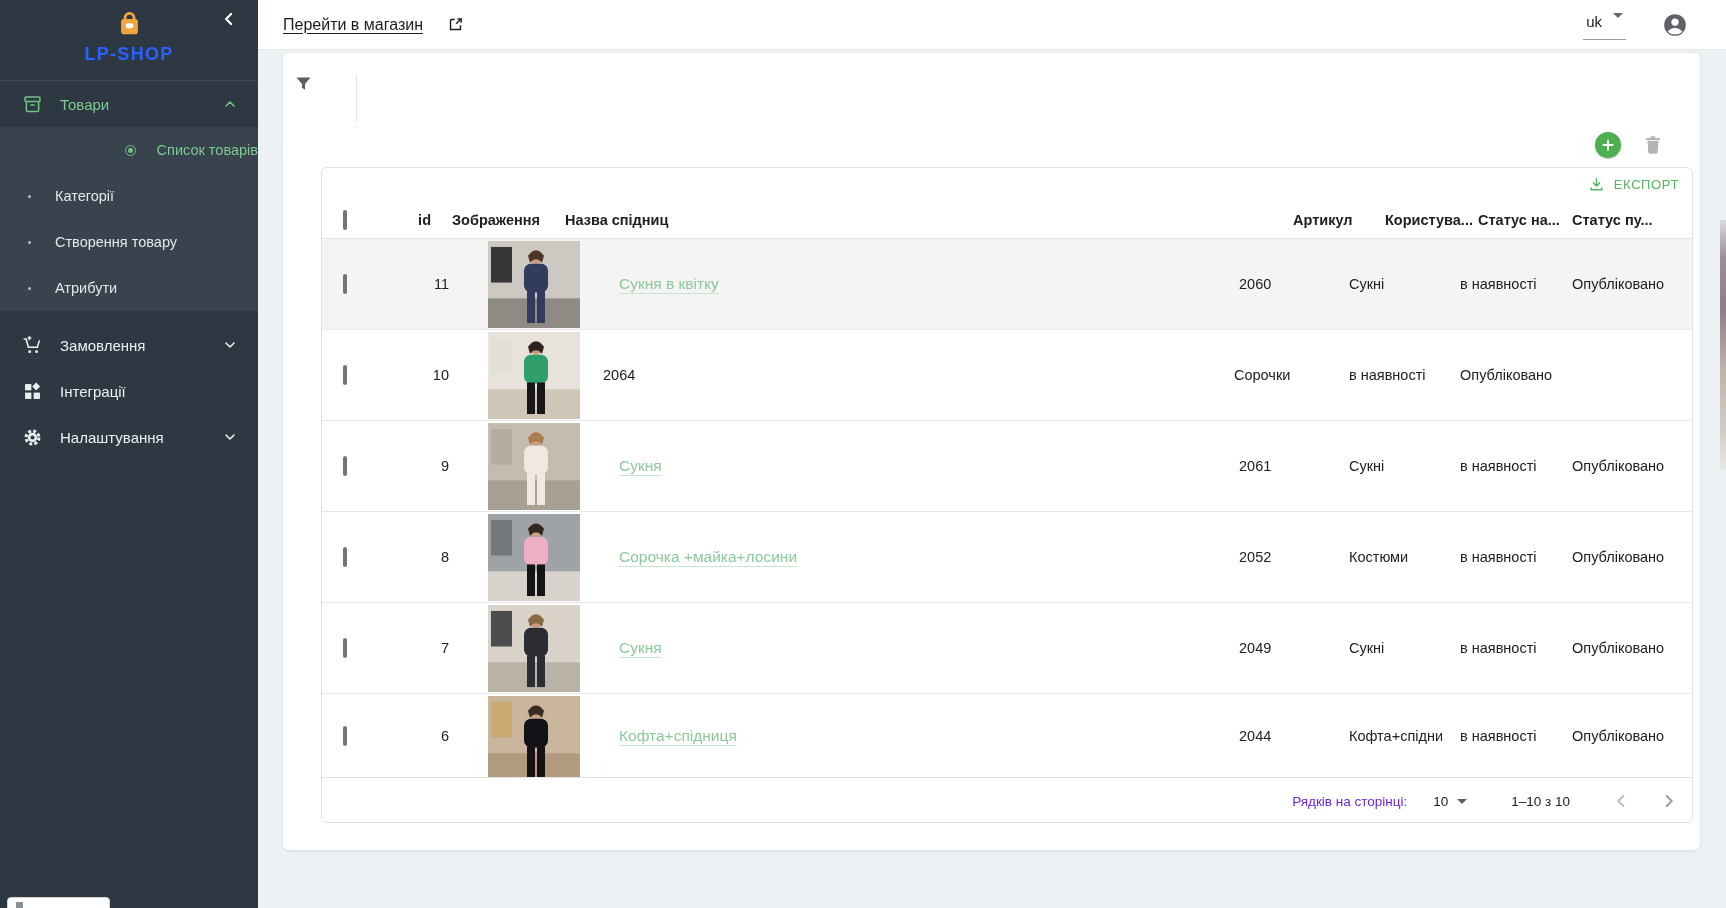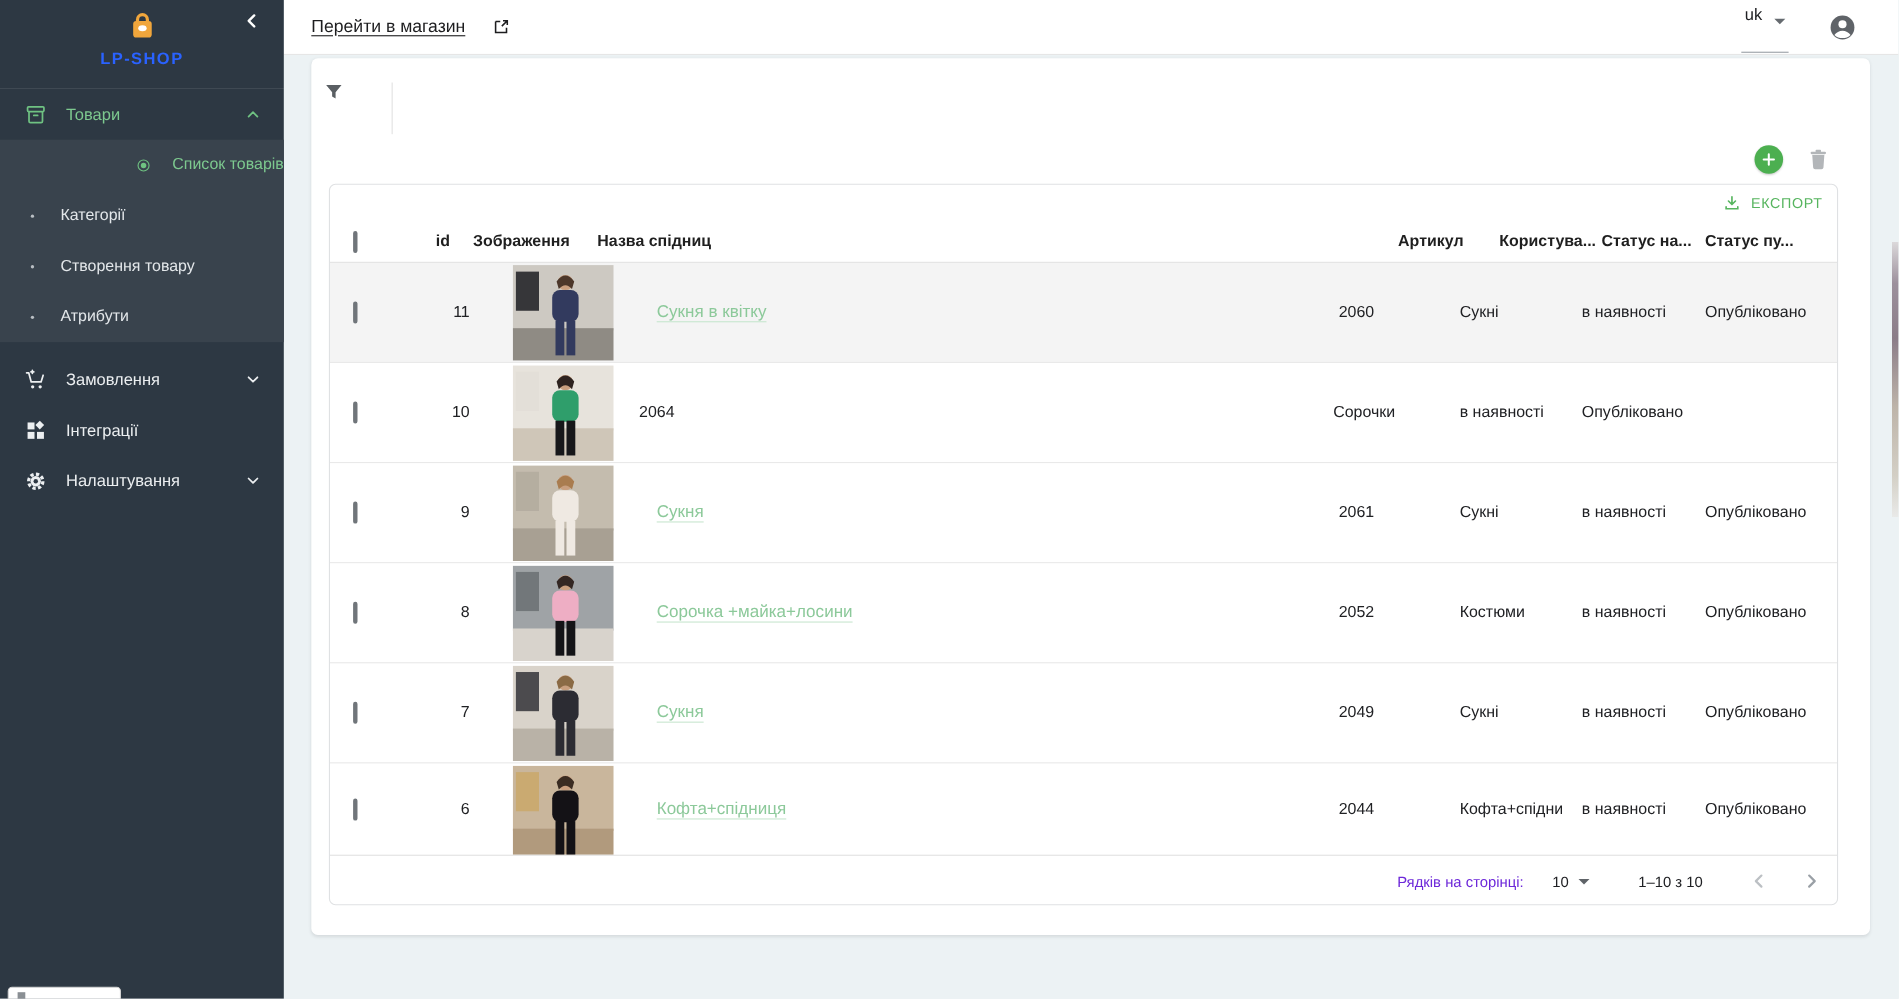--- a/index.html
+++ b/index.html
@@ -3,21 +3,21 @@
 <meta charset="utf-8">
 <style>
   * { margin:0; padding:0; box-sizing:border-box; }
   html,body { width:1726px; height:908px; overflow:hidden;
     font-family:"Liberation Sans","DejaVu Sans",sans-serif; background:#ecf2f4; }
   .canvas { position:relative; width:1726px; height:908px; }
 
   
   .sidebar { position:absolute; left:0; top:0; width:258px; height:908px; background:#2d3843; z-index:3; }
   .logo-block { padding-top:10px; text-align:center; height:70px; }
-  .logo-text { margin-top:3px; color:#2a62ff; font-weight:bold; font-size:15px; letter-spacing:1.3px; }
+  .logo-text { margin-top:3px; color:#2a62ff; font-weight:bold; font-size:18px; letter-spacing:1.3px; }
   .collapse-btn { position:absolute; top:9px; right:17px; width:22px; height:22px; cursor:pointer; }
   .side-divider { border-top:1px solid rgba(255,255,255,.09); margin-top:10px; }
   .nav-item { height:46px; display:flex; align-items:center; padding:0 20px 0 22px; gap:17px;
     color:#eceff1; font-size:15px; cursor:pointer; }
   .nav-item .nav-ico { width:21px; height:21px; flex:none; }
   .nav-item .chev { margin-left:auto; }
   .nav-item.green { color:#7dc98f; }
   .submenu { background:#39434d; }
   .sub-item { height:46px; display:flex; align-items:center; padding-left:20px; font-size:14.5px;
     color:#e3e7ea; cursor:pointer; }
@@ -29,41 +29,41 @@
     display:flex; align-items:center; justify-content:center; }
   .radio-bullet i { width:5px; height:5px; border-radius:50%; background:#6fc282; }
 
   
   .main { position:absolute; left:258px; top:0; width:1468px; height:908px; background:#ecf2f4; }
   .topbar { height:50px; background:#fff; border-bottom:1px solid #e6e6e6; display:flex;
     align-items:center; padding:0 38px 0 25px; }
   .store-link { font-size:16px; color:#1d1d1f; text-decoration:underline; text-underline-offset:3px;
     display:flex; align-items:center; gap:24px; cursor:pointer; }
   .topbar-right { margin-left:auto; display:flex; align-items:center; gap:36px; }
-  .lang-select { display:flex; align-items:flex-end; gap:11px; padding:4px 3px 25px 3px;
+  .lang-select { display:flex; align-items:flex-start; gap:11px; padding:4px 3px 9px 3px;
     border-bottom:1px solid #9aa0a6; font-size:15px; color:#202124; cursor:pointer; }
   .caret-down { width:0; height:0; border-left:5px solid transparent; border-right:5px solid transparent;
     border-top:5px solid #666b70; }
   .breadcrumb { height:43px; display:flex; align-items:center; gap:9px; padding-left:25px; font-size:14.5px; }
   .bc-link { color:#68bd7d; text-decoration:underline; text-underline-offset:3px; cursor:pointer; }
   .bc-sep { color:#8d9297; }
   .bc-current { color:#5f6368; }
 
   
   .card { position:absolute; left:25px; top:53px; width:1417px; height:797px; background:#fff;
     border-radius:6px; box-shadow:0 1px 3px rgba(60,64,67,.13); }
   .filter-btn { position:absolute; left:10px; top:20px; width:24px; height:24px; cursor:pointer; }
   .filter-divider { position:absolute; left:73px; top:22px; height:47px; border-left:1px solid #e2e2e2; }
   .fab-add { position:absolute; left:1312px; top:79px; width:26px; height:26px; border-radius:50%;
     background:#4caf50; display:flex; align-items:center; justify-content:center; cursor:pointer;
     box-shadow:0 1px 2px rgba(0,0,0,.2); }
   .trash-btn { position:absolute; left:1358px; top:80px; width:24px; height:24px; cursor:pointer; }
 
   
-  .table-card { position:absolute; left:16px; top:114px; width:1372px; height:656px;
+  .table-card { position:absolute; left:38px; top:114px; width:1372px; height:656px;
     border:1px solid #dfe1e3; border-radius:6px; overflow:hidden; background:#fff;
     display:flex; flex-direction:column; }
   .export-bar { height:33px; flex:none; display:flex; justify-content:flex-end; align-items:center;
     gap:9px; padding-right:13px; color:#57b55f; cursor:pointer; }
   .export-label { font-size:13px; letter-spacing:.6px; }
   .gridrow { display:grid; grid-template-columns:52px 63px 107px 1fr 97px 93px 94px 120px; align-items:center; }
   .thead-row { height:38px; flex:none; border-bottom:1px solid #e2e2e2; font-weight:bold;
     font-size:14.5px; color:#1f1f1f; }
   .trow { height:91px; flex:none; border-bottom:1px solid #e9e9e9; font-size:14.5px; color:#202124;gap:18px; }
   .trow:last-child { height:83px; border-bottom:none; }

